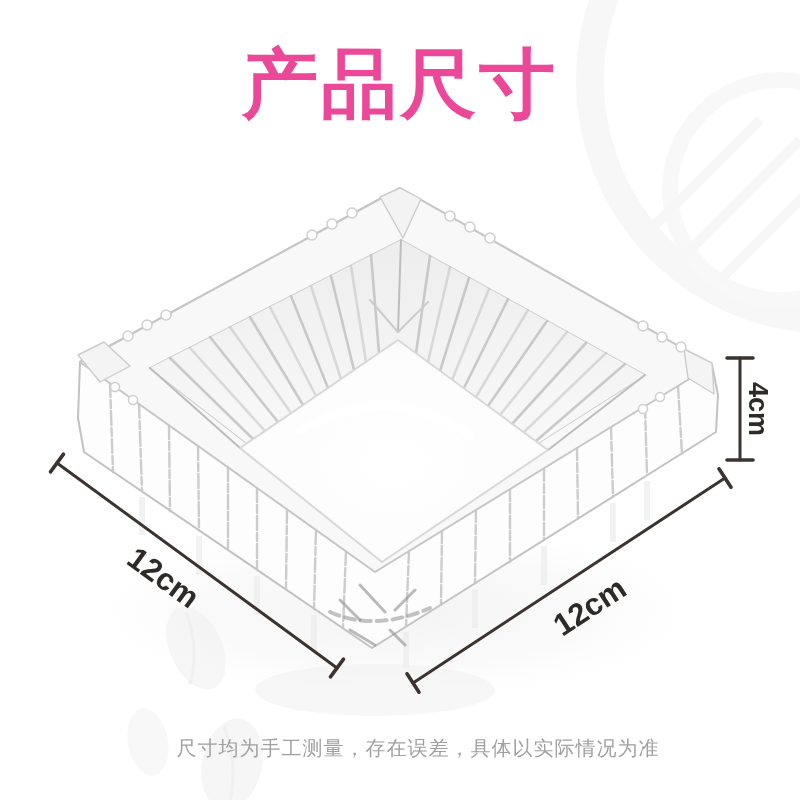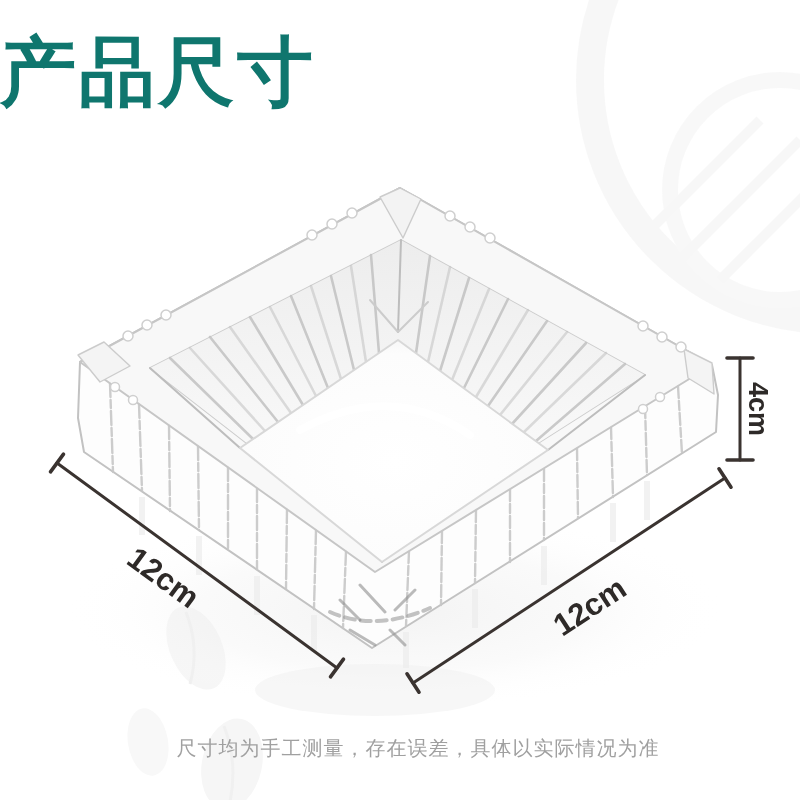--- a/index.html
+++ b/index.html
@@ -7,26 +7,26 @@
     position:relative;
     width:800px;height:800px;
     overflow:hidden;
     background:#ffffff;
     font-family:"Liberation Sans","DejaVu Sans",sans-serif;
   }
   .stage{position:absolute;left:0;top:0;width:800px;height:800px;}
   .page-title{
     position:absolute;
     left:0;right:0;top:30px;
-    margin:0;
-    text-align:left;
+    margin:12px;
+    text-align:center;
     font-size:76px;
     font-weight:900;
     letter-spacing:3px;
-    color:#0f766e;
+    color:#ec4899;
     line-height:1.1;
   }
   .dim-label{
     position:absolute;
     font-weight:bold;
     color:#2e2a28;
     white-space:nowrap;
     transform-origin:center center;
   }
   .dim-label.width{

